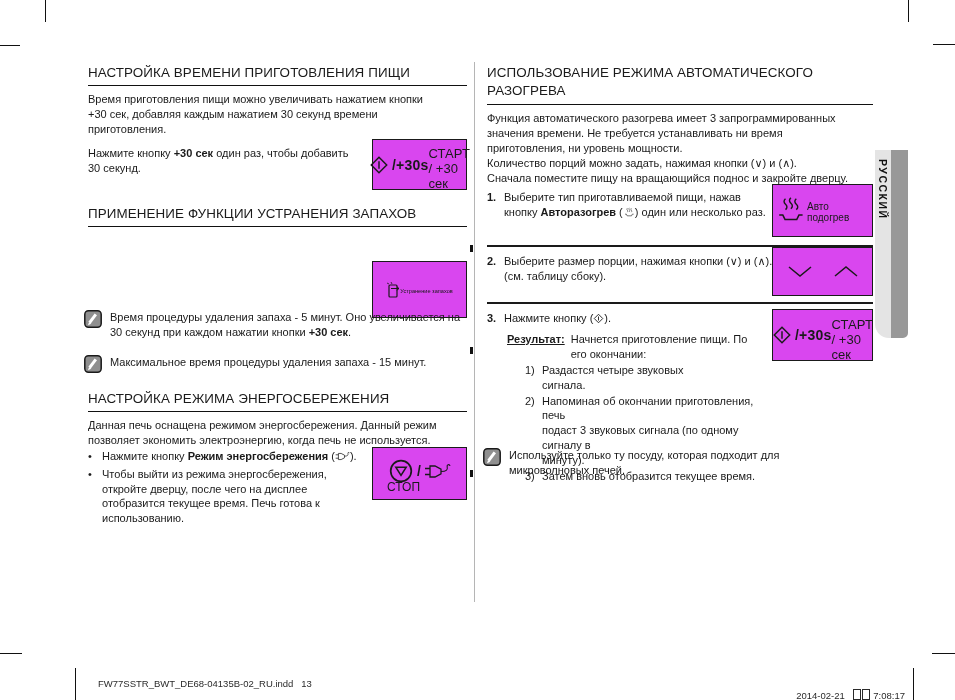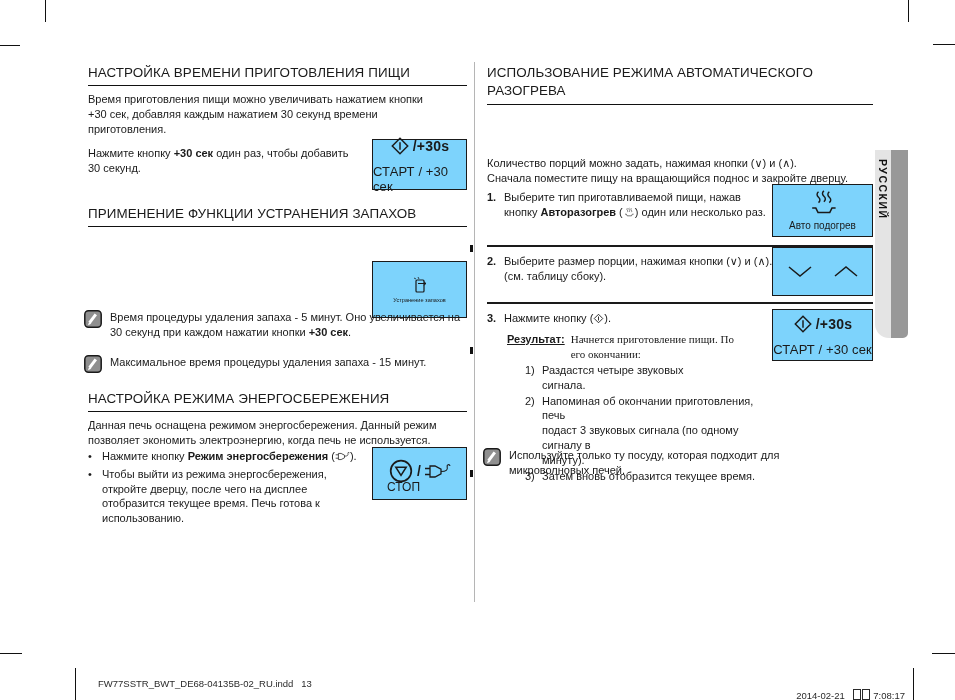--- a/index.html
+++ b/index.html
@@ -7,21 +7,21 @@
         font-family:"Liberation Sans","DejaVu Sans",sans-serif;color:#1a1a1a;}
   .abs{position:absolute;}
   .txt{font-size:11px;line-height:14.8px;color:#1a1a1a;}
   .pl{white-space:pre-line;}
   .b{font-weight:bold;}
   .sec-title{font-size:13.4px;font-weight:normal;letter-spacing:.1px;
              border-bottom:1.6px solid #111;padding-bottom:4px;line-height:17px;}
   .crop{background:#111;}
   .colsep{background:#b5b5b5;}
   .tick{background:#111;}
-  .btnbox{border:1.6px solid #1a1a1a;background:#7dd3fc;display:flex;flex-direction:column;
+  .btnbox{border:1.6px solid #1a1a1a;background:#d946ef;display:flex;flex-direction:row;
           align-items:center;justify-content:center;box-sizing:border-box;}
   .btnbox .main-row{display:flex;align-items:center;gap:3px;}
   .btn-main{font-size:14px;font-weight:bold;letter-spacing:.2px;}
   .btn-sub{font-size:13px;margin-top:8px;letter-spacing:.1px;}
   .tiny-label{font-size:5.6px;margin-top:3px;}
   .box-label{font-size:10px;margin-top:3px;}
   .note{display:flex;align-items:flex-start;gap:8px;}
   .note .txt{flex:1;}
   .bullet-row{display:flex;}
   .bullet-mark{width:14px;flex:0 0 14px;}
@@ -167,20 +167,23 @@
             <path d="M17 9.5 c5 0 7 -1.2 6.2 -5 c-.5 -2.2 2.4 -2.5 2.8 -.5" fill="none" stroke="#1a1a1a" stroke-width="1.1"></path>
           </svg>
       </span>
     </div>
     <span style="position:absolute;left:14px;bottom:5px;font-size:12px;">СТОП</span>
   </div>
 
   <div class="abs sec-title pl" style="left:487px;top:64px;width:386px;line-height:18px;">ИСПОЛЬЗОВАНИЕ РЕЖИМА АВТОМАТИЧЕСКОГО
 РАЗОГРЕВА</div>
 
+  <div class="abs txt pl" style="left:487px;top:111px;width:390px;">Функция автоматического разогрева имеет 3 запрограммированных
+значения времени. Не требуется устанавливать ни время
+приготовления, ни уровень мощности.</div>
 
   <div class="abs txt pl" style="left:487px;top:156px;width:390px;">Количество порций можно задать, нажимая кнопки (∨) и (∧).
 Сначала поместите пищу на вращающийся поднос и закройте дверцу.</div>
 
   <div class="abs step txt" style="left:487px;top:190px;width:280px;">
     <span class="step-num">1.</span>
     <span style="flex:1;"><span>Выберите тип приготавливаемой пищи, нажав кнопку </span><span class="b">Авторазогрев</span><span> (</span><span class="inl"><svg width="12" height="11" viewBox="0 0 36 30">
             <path d="M13 2 q-3.2 3 0 6 q3.2 3 0 6" fill="none" stroke="#1a1a1a" stroke-width="1.6"></path>
             <path d="M19 1 q-3.2 3 0 6 q3.2 3 0 6" fill="none" stroke="#1a1a1a" stroke-width="1.6"></path>
             <path d="M25 2 q-3.2 3 0 6 q3.2 3 0 6" fill="none" stroke="#1a1a1a" stroke-width="1.6"></path>
@@ -227,21 +230,21 @@
   <div class="abs step txt" style="left:487px;top:311px;width:280px;">
     <span class="step-num">3.</span>
     <span style="flex:1;"><span>Нажмите кнопку (</span><span class="inl"><svg width="11" height="11" viewBox="0 0 22 22">
             <polygon points="11,2.5 19.5,11 11,19.5 2.5,11" fill="none" stroke="#1a1a1a" stroke-width="1.8"></polygon>
             <line x1="11" y1="7" x2="11" y2="15" stroke="#1a1a1a" stroke-width="1.8"></line>
           </svg></span><span>).</span></span>
   </div>
 
   <div class="abs result-row txt" style="left:507px;top:332px;width:262px;">
     <span class="result-label">Результат:</span>
-    <span class="pl" style="flex:1;font-family:Liberation Serif, serif;">Начнется приготовление пищи. По
+    <span class="pl" style="flex:1;">Начнется приготовление пищи. По
 его окончании:</span>
   </div>
 
   <div class="abs" style="left:525px;top:363px;width:250px;">
     <div class="sub-row txt">
       <span class="sub-num">1)</span>
       <span class="pl" style="flex:1;">Раздастся четыре звуковых
 сигнала.</span>
     </div>
     <div class="sub-row txt">

